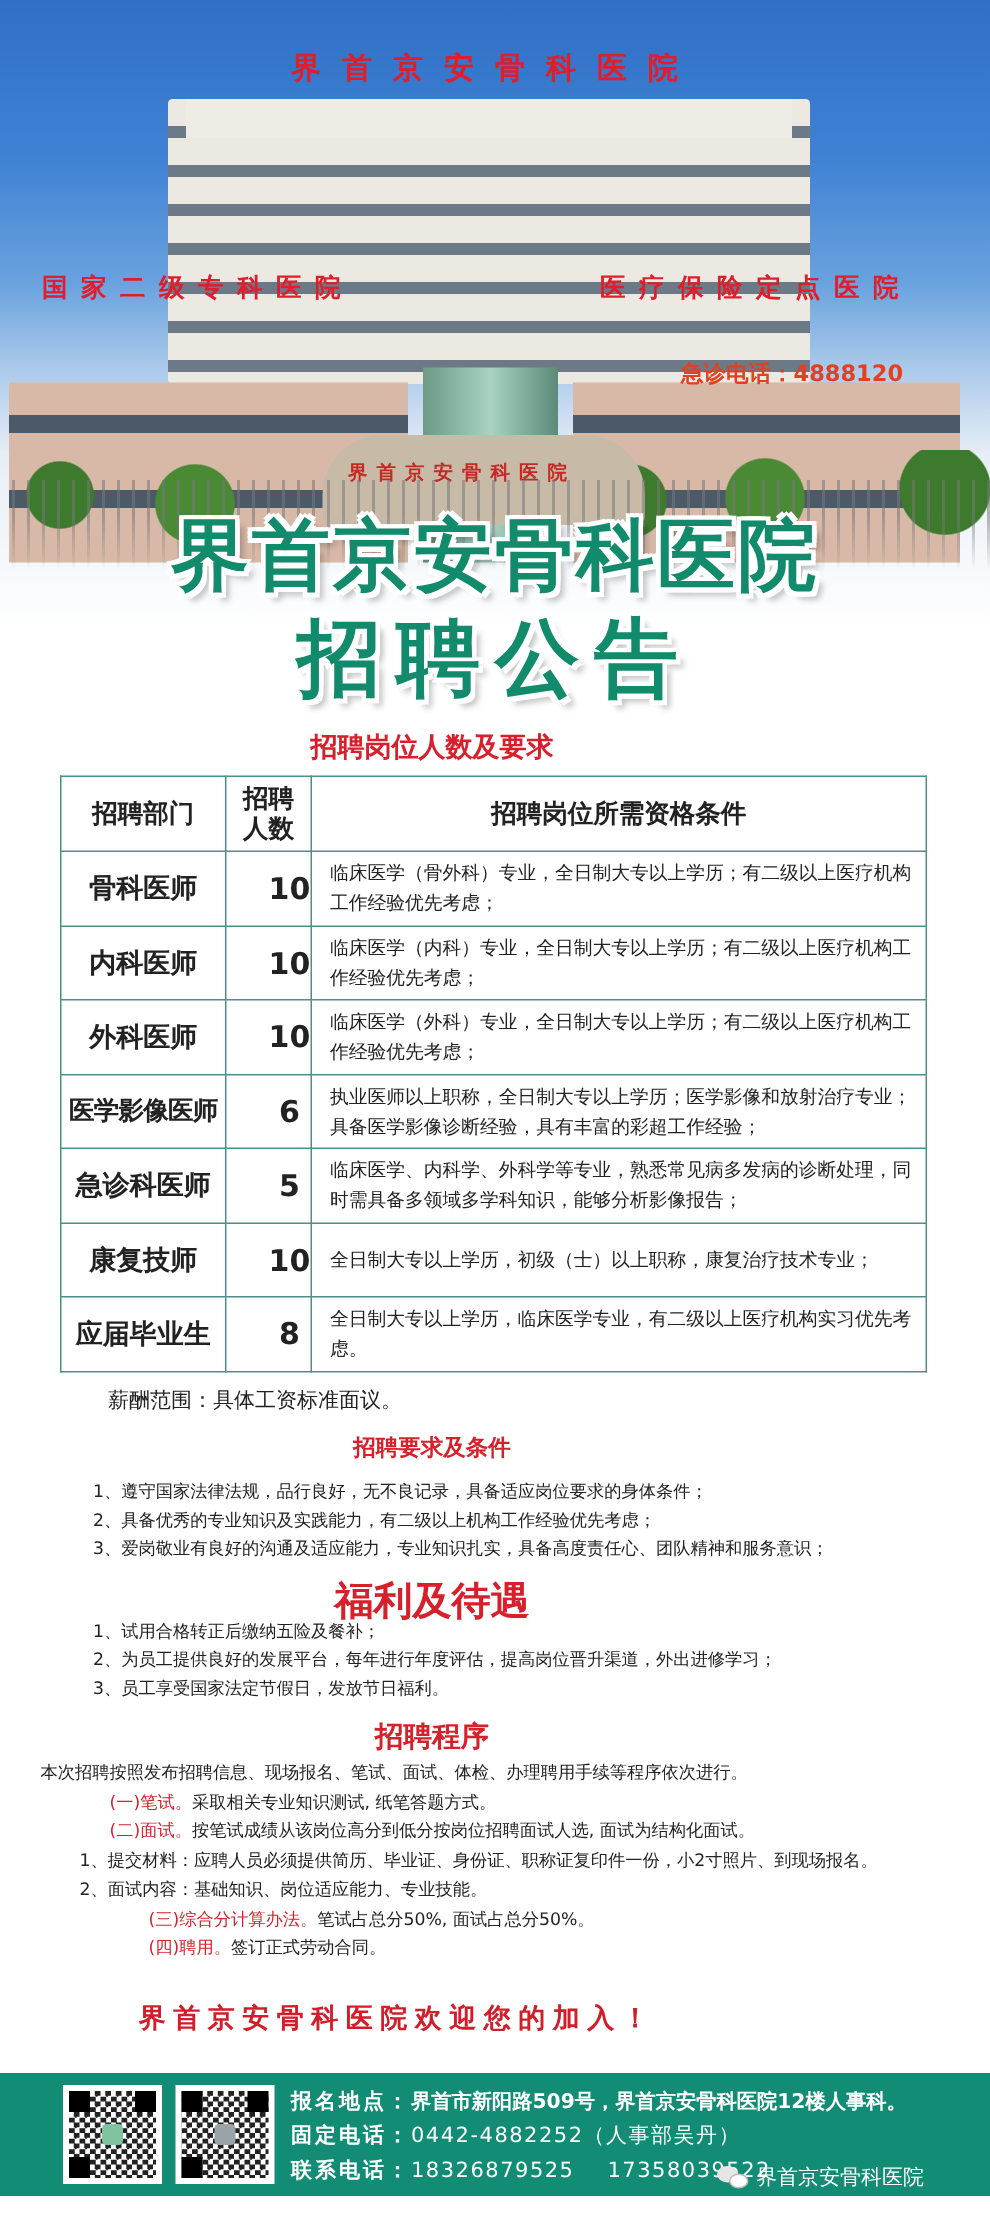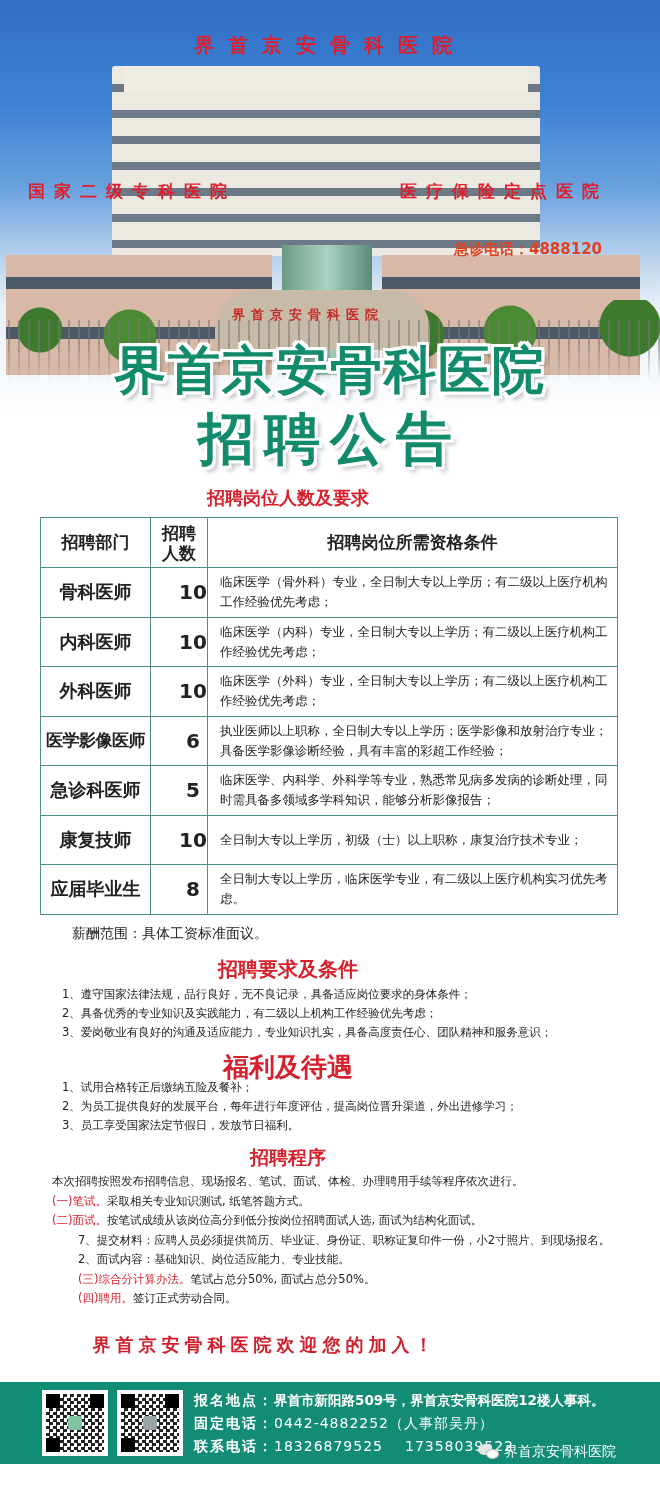--- a/index.html
+++ b/index.html
@@ -52,22 +52,22 @@
   table.jobs th { height: 50px; font-weight: bold; font-size: 17px; color: #222; text-align: center; }
   th.h-count { font-size: 17px; line-height: 20px; }
   table.jobs td { height: 49.5px; }
   td.dept { font-size: 18px; font-weight: bold; text-align: center; white-space: nowrap; }
   td.count { font-size: 20px; font-weight: bold; text-align: center; padding-left: 28px; }
   td.req { font-size: 12.5px; line-height: 20px; padding: 0 7px 0 12px; color: #222; }
   .salary { position: absolute; left: 72px; top: 925px; font-size: 14px; color: #222; }
 
   
   .list { position: absolute; left: 62px; font-size: 11.5px; line-height: 19px; color: #222; white-space: nowrap; }
-  .proc { position: absolute; left: 52px; width: 600px; font-size: 11.5px; line-height: 19.5px; color: #222; }
-  .proc .red { color: #d8202c; }
+  .proc { position: absolute; left: 27px; width: 600px; font-size: 11.5px; line-height: 19.5px; color: #222; }
+  .proc .red { color: #d8202c; margin-left: 46px; }
   .proc .indent { padding-left: 26px; }
 
   .welcome { position: absolute; left: 0; top: 1333px; width: 530px; text-align: center; color: #d01f2a;
     font-family: "DejaVu Serif", "Liberation Serif", serif; font-weight: bold; font-size: 18px; letter-spacing: 5px; }
 
   
   .footer { position: absolute; left: 0; top: 1382px; width: 660px; height: 82px; background: #138c75; }
   .qr { position: absolute; top: 8px; width: 66px; height: 66px; background: #fff; padding: 4px; }
   .qr-inner { width: 100%; height: 100%;
     background:
@@ -154,40 +154,40 @@
   <tr>
     <td class="dept">应届毕业生</td>
     <td class="count">8</td>
     <td class="req">全日制大专以上学历，临床医学专业，有二级以上医疗机构实习优先考虑。</td>
   </tr>
 </tbody>
   </table>
 
 <div class="salary">薪酬范围：具体工资标准面议。</div>
 
-<div class="sec-title" style="top:956px;font-size:20px;">招聘要求及条件</div>
+<div class="sec-title" style="top:956px;font-size:15px;">招聘要求及条件</div>
 <div class="list" style="top:985px;">
   <div>1、遵守国家法律法规，品行良好，无不良记录，具备适应岗位要求的身体条件；</div>
   <div>2、具备优秀的专业知识及实践能力，有二级以上机构工作经验优先考虑；</div>
   <div>3、爱岗敬业有良好的沟通及适应能力，专业知识扎实，具备高度责任心、团队精神和服务意识；</div>
 </div>
 
 <div class="sec-title" style="top:1050px;font-size:26px;">福利及待遇</div>
 <div class="list" style="top:1078px;">
   <div>1、试用合格转正后缴纳五险及餐补；</div>
   <div>2、为员工提供良好的发展平台，每年进行年度评估，提高岗位晋升渠道，外出进修学习；</div>
   <div>3、员工享受国家法定节假日，发放节日福利。</div>
 </div>
 
 <div class="sec-title" style="top:1145px;font-size:19px;">招聘程序</div>
 <div class="proc" style="top:1172px;">
   <div>本次招聘按照发布招聘信息、现场报名、笔试、面试、体检、办理聘用手续等程序依次进行。</div>
   <div><span class="red">(一)笔试。</span><span>采取相关专业知识测试, 纸笔答题方式。</span></div>
   <div><span class="red">(二)面试。</span><span>按笔试成绩从该岗位高分到低分按岗位招聘面试人选, 面试为结构化面试。</span></div>
-  <div class="indent" style="text-indent:0;padding-left:0;"><span style="padding-left:26px;">7、提交材料：应聘人员必须提供简历、毕业证、身份证、职称证复印件一份，小2寸照片、到现场报名。</span></div>
+  <div class="indent" style="text-indent:0;padding-left:0;"><span style="padding-left:26px;">1、提交材料：应聘人员必须提供简历、毕业证、身份证、职称证复印件一份，小2寸照片、到现场报名。</span></div>
   <div class="indent">2、面试内容：基础知识、岗位适应能力、专业技能。</div>
   <div class="indent"><span class="red">(三)综合分计算办法。</span><span>笔试占总分50%, 面试占总分50%。</span></div>
   <div class="indent"><span class="red">(四)聘用。</span><span>签订正式劳动合同。</span></div>
 </div>
 
 <div class="welcome">界首京安骨科医院欢迎您的加入！</div>
 
 <div class="footer">
   <div class="qr" style="left:42px;">
     <div class="qr-inner">

